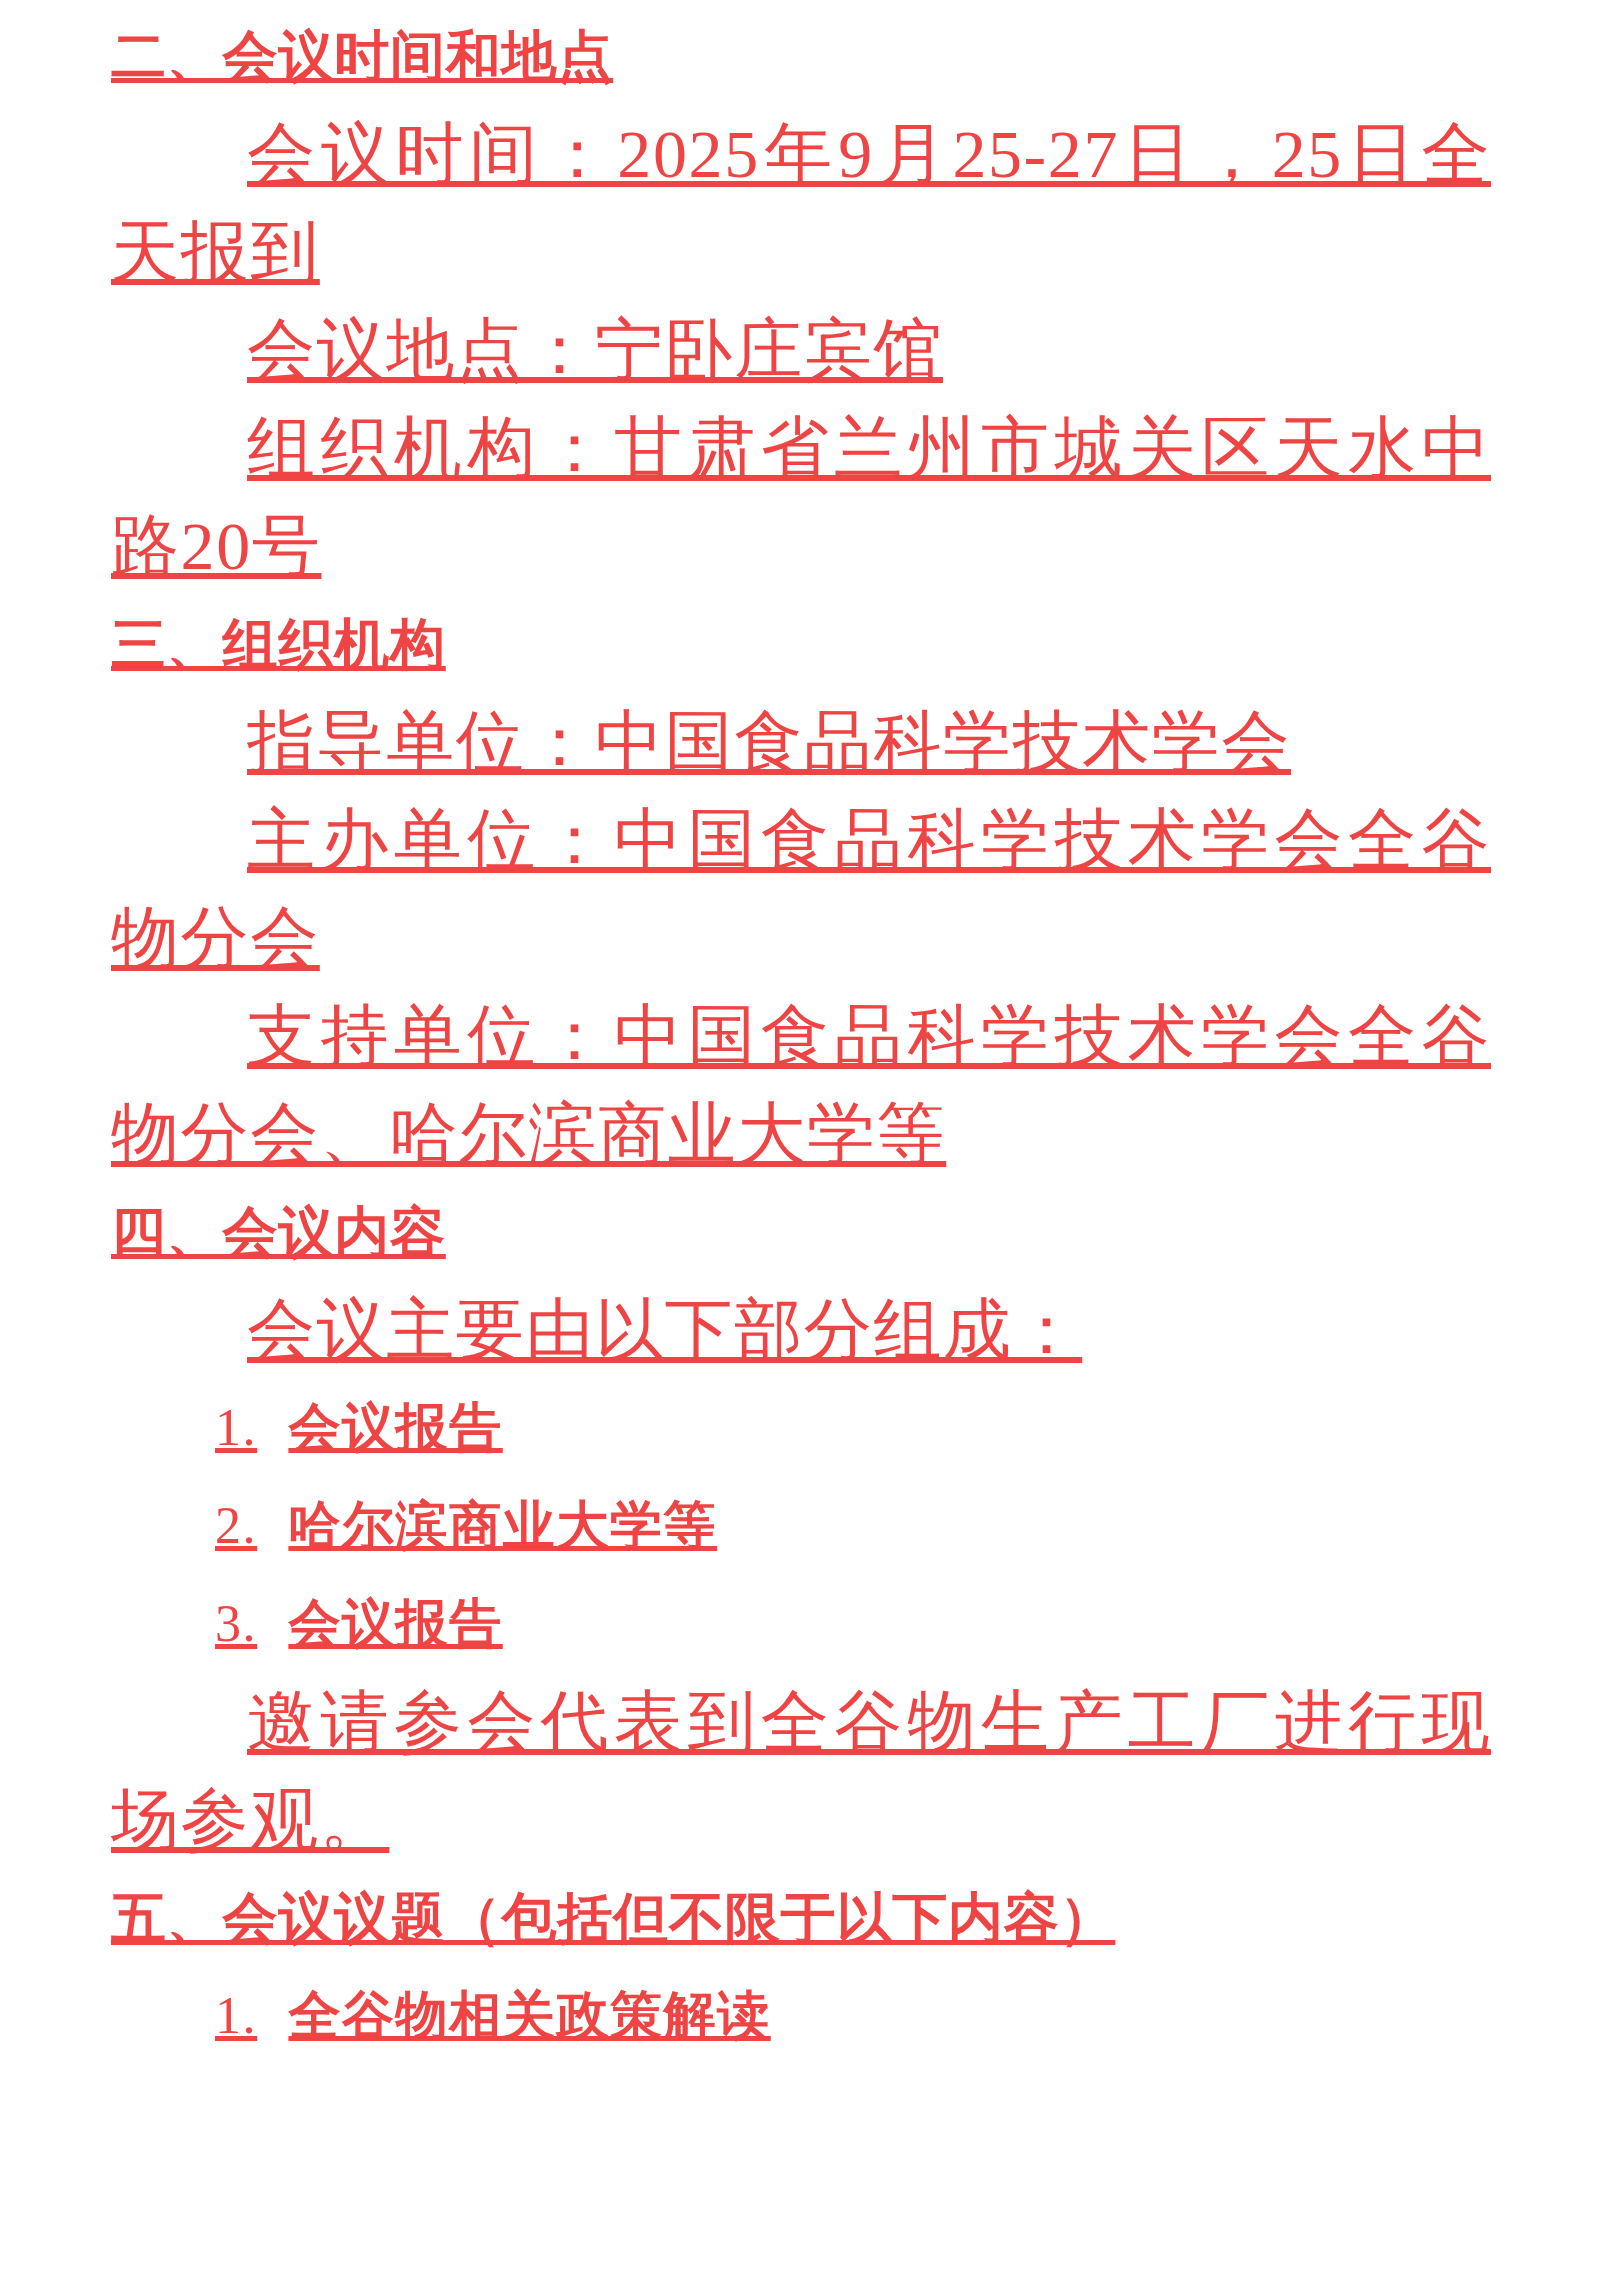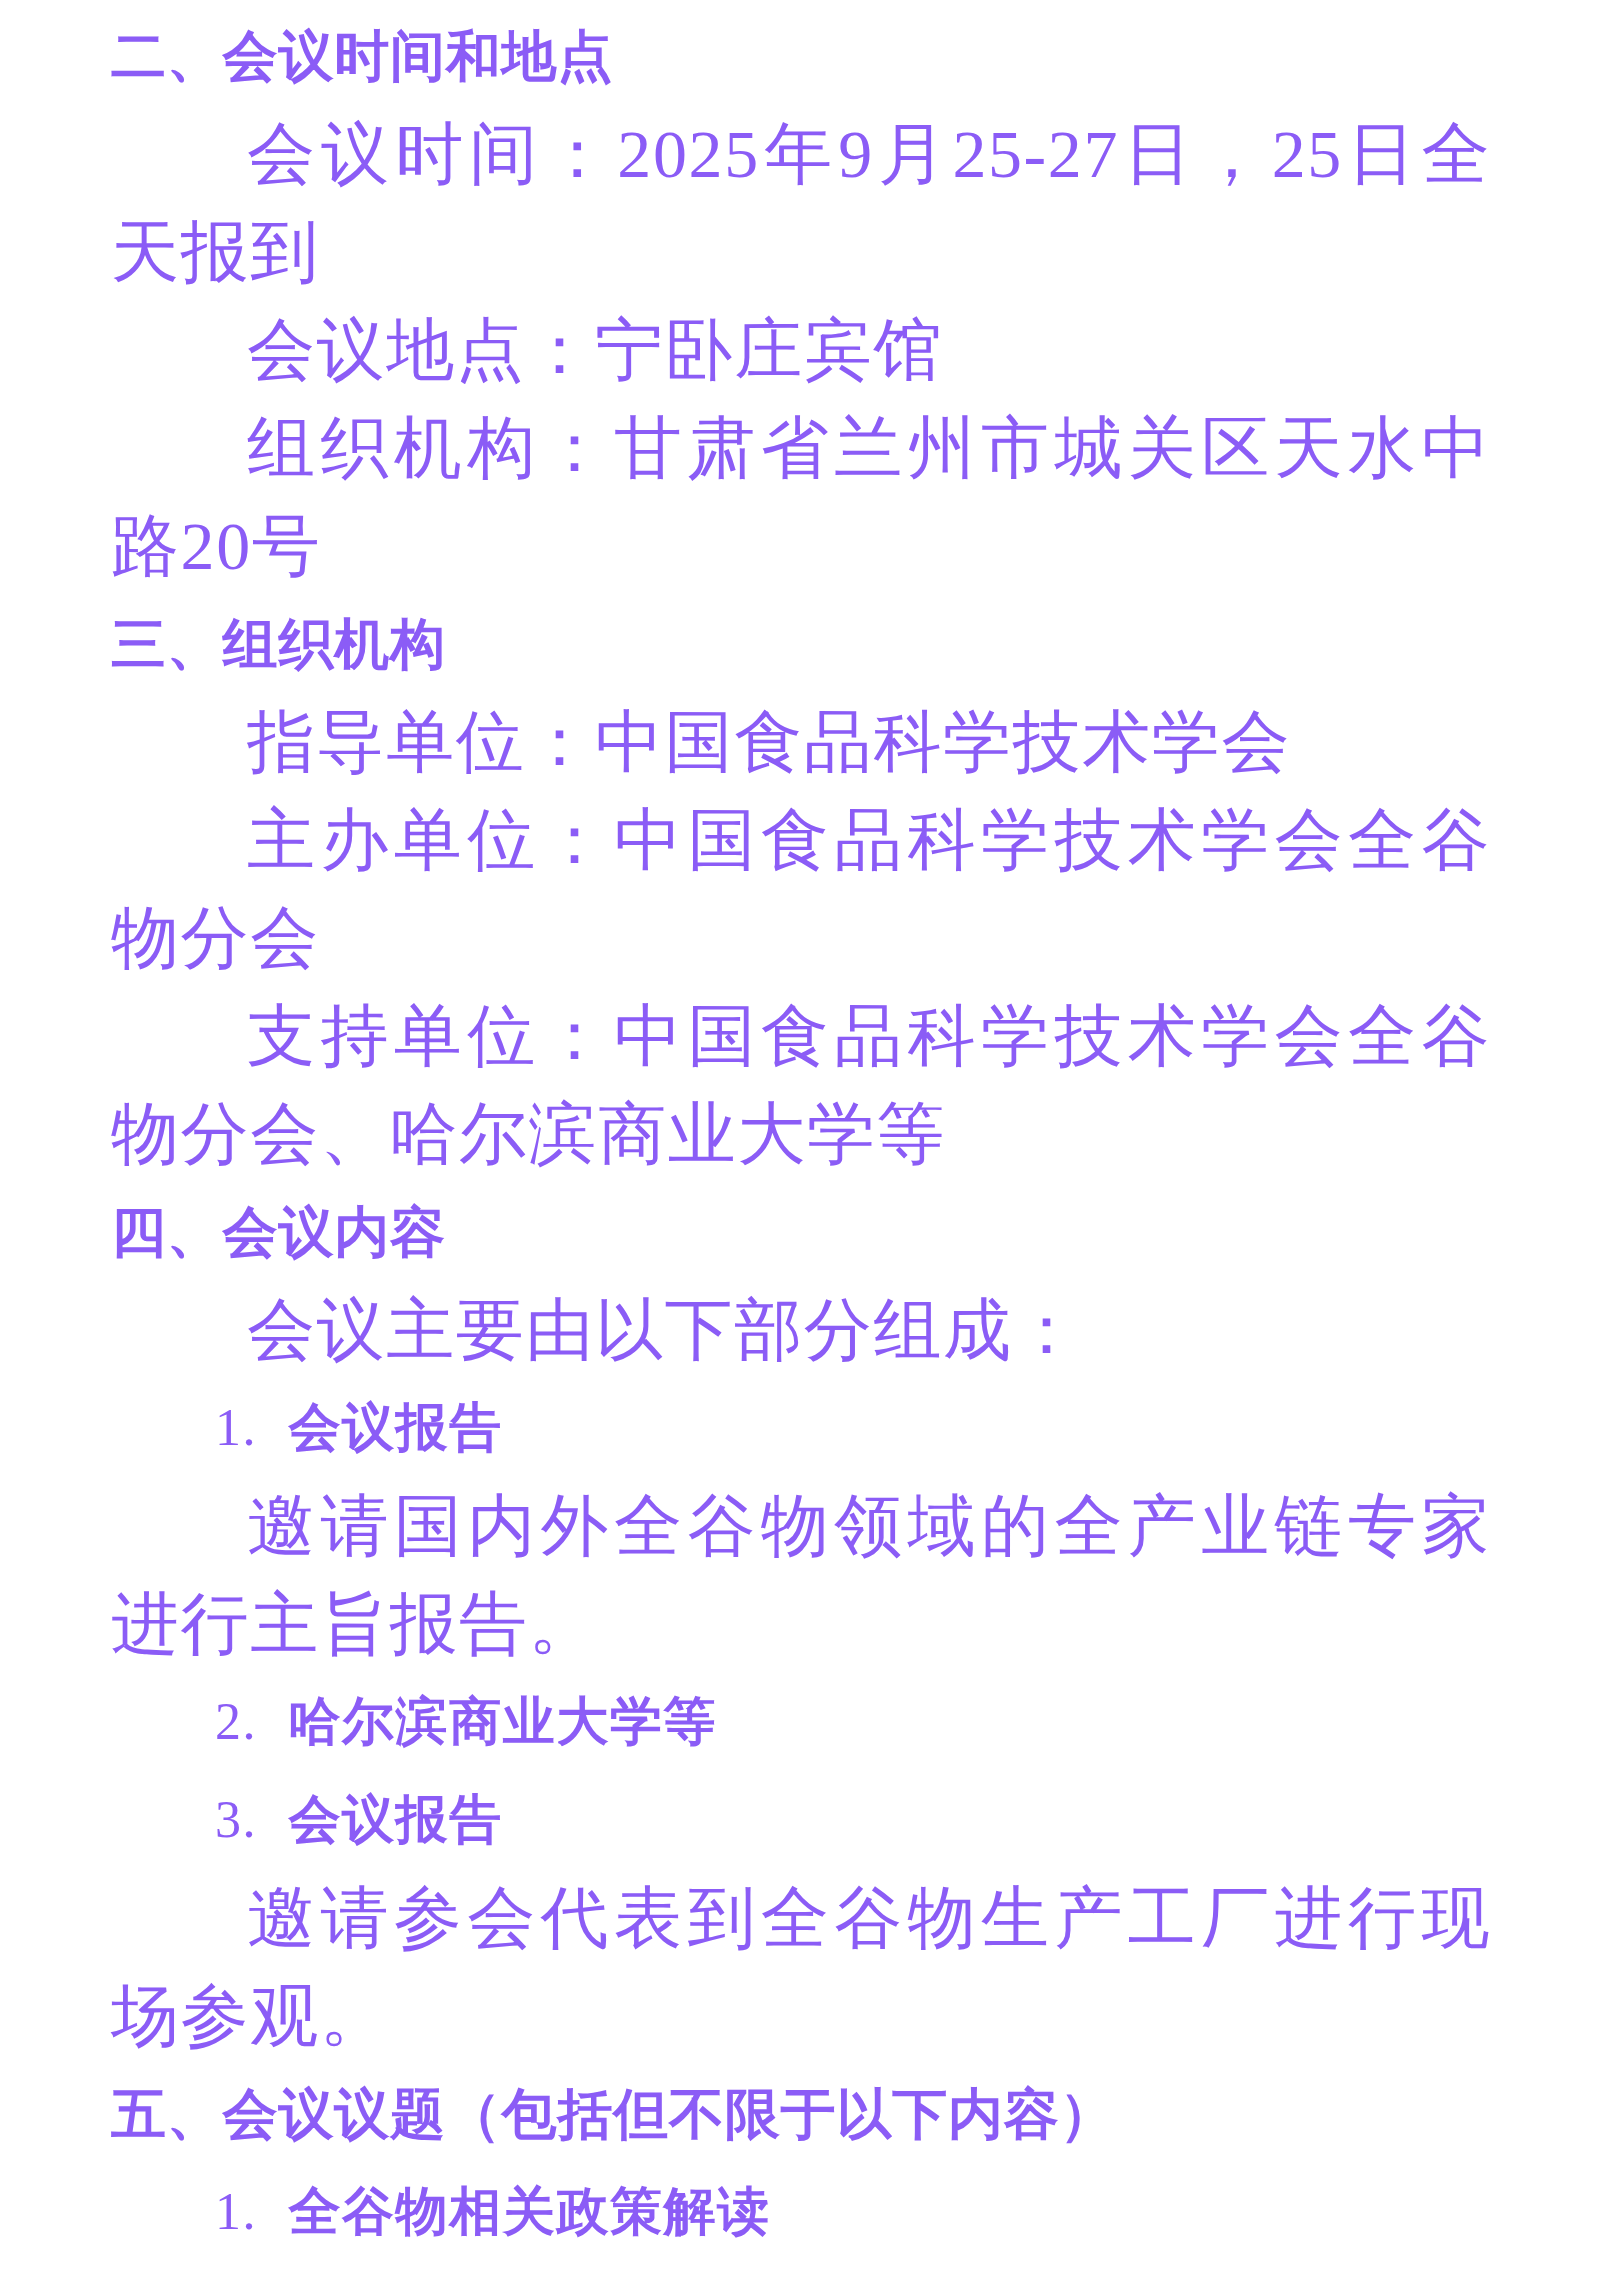--- a/index.html
+++ b/index.html
@@ -6,22 +6,23 @@
   html, body {
     width: 1621px;
     height: 2273px;
     background: #ffffff;
     overflow: hidden;
   }
   .page {
     width: 1601px;
     height: 2273px;
     padding: 6.5px 110px 0 111px;
-    color: #8b5cf6;
+    color: #ef4444;
     background: #ffffff;
+    text-decoration: underline;
   }
   
   .h {
     font-family: "Liberation Sans", sans-serif;
     font-weight: 700;
     font-size: 55px;
     line-height: 98px;
     letter-spacing: 0.8px;
     white-space: nowrap;
   }
@@ -62,21 +63,20 @@
   <p class="b indent">指导单位：中国食品科学技术学会</p>
   <p class="b indent">主办单位：中国食品科学技术学会全谷物分会</p>
   <p class="b indent">支持单位：中国食品科学技术学会全谷物分会、哈尔滨商业大学等</p>
 
   <h2 class="h">四、会议内容</h2>
   <p class="b indent">会议主要由以下部分组成：</p>
 
   <p class="sub">
     <span class="num">1.</span><span class="t">会议报告</span>
   </p>
-  <p class="b indent">邀请国内外全谷物领域的全产业链专家进行主旨报告。</p>
 
   <p class="sub">
     <span class="num">2.</span><span class="t">哈尔滨商业大学等</span>
   </p>
 
   <p class="sub">
     <span class="num">3.</span><span class="t">会议报告</span>
   </p>
   <p class="b indent">邀请参会代表到全谷物生产工厂进行现场参观。</p>
 

